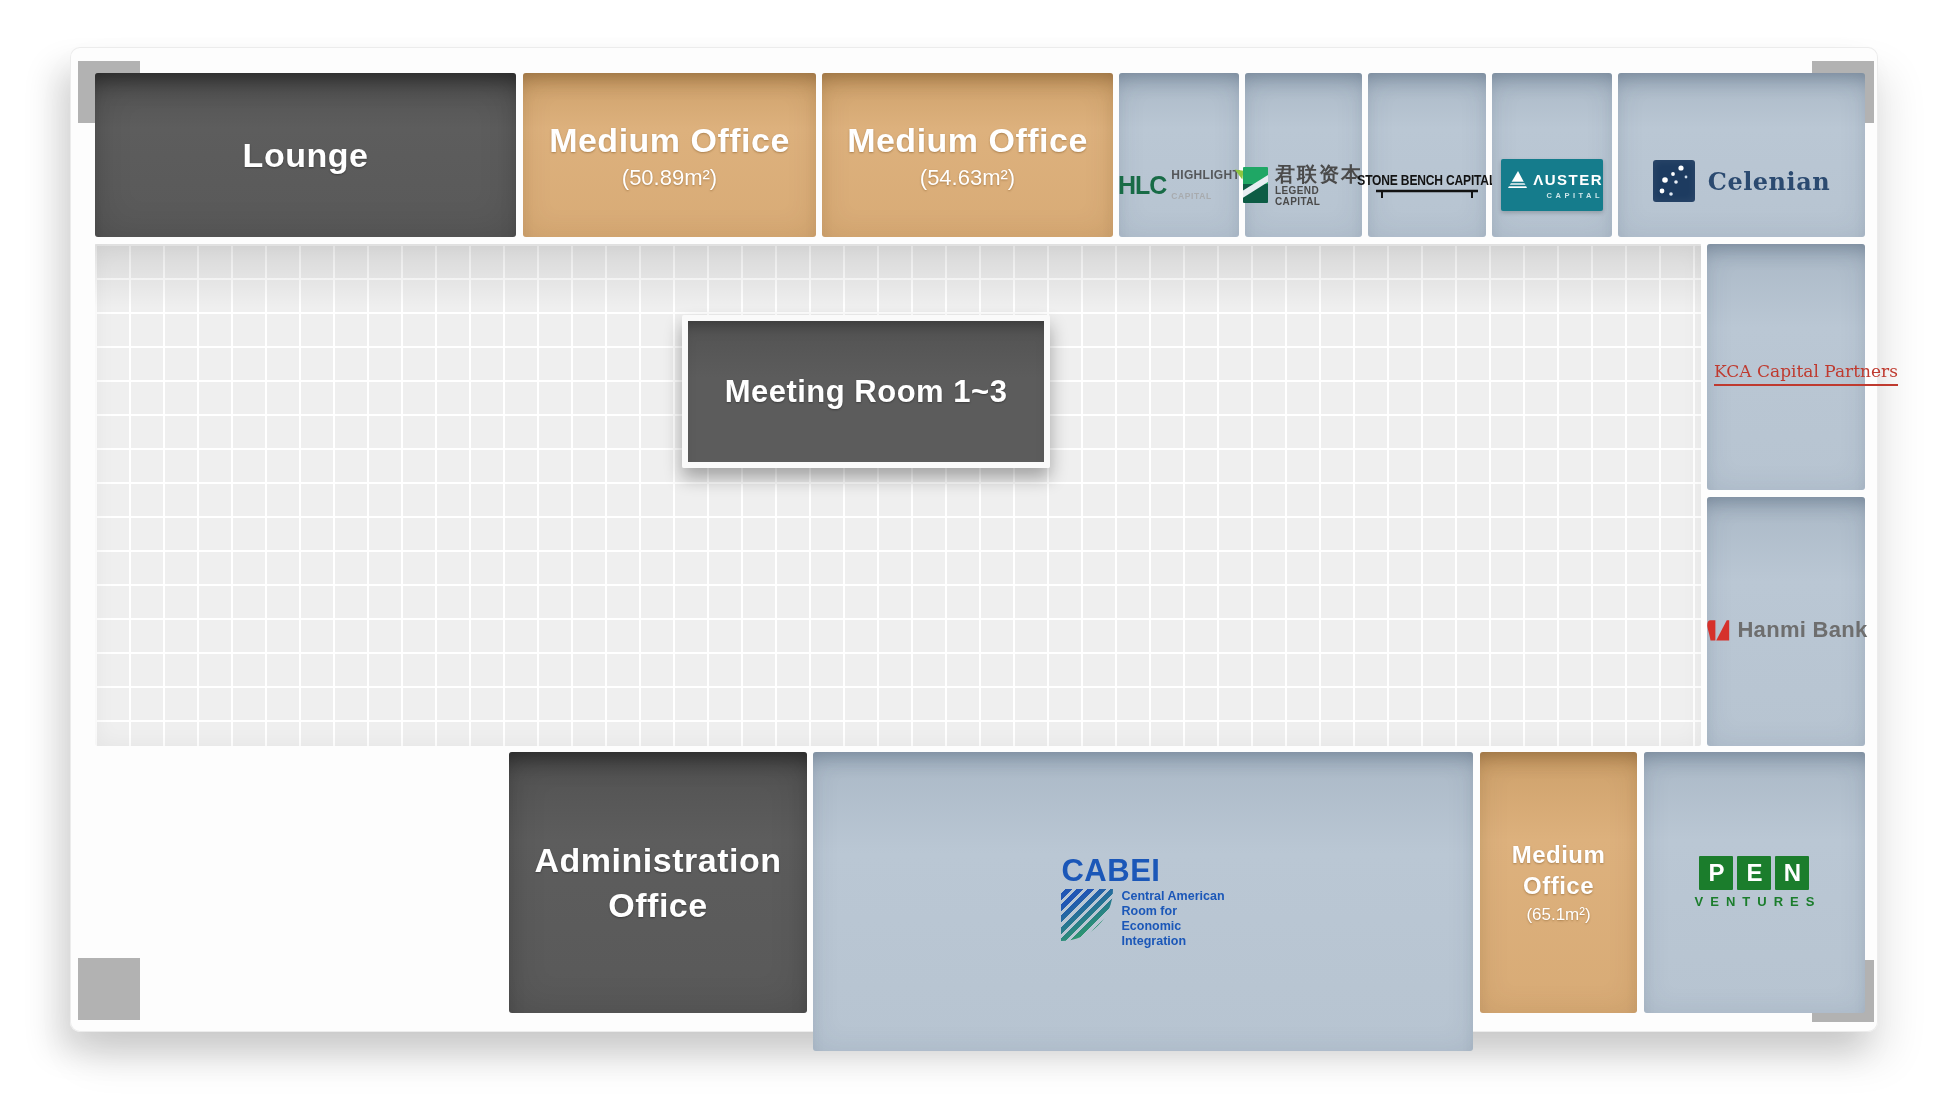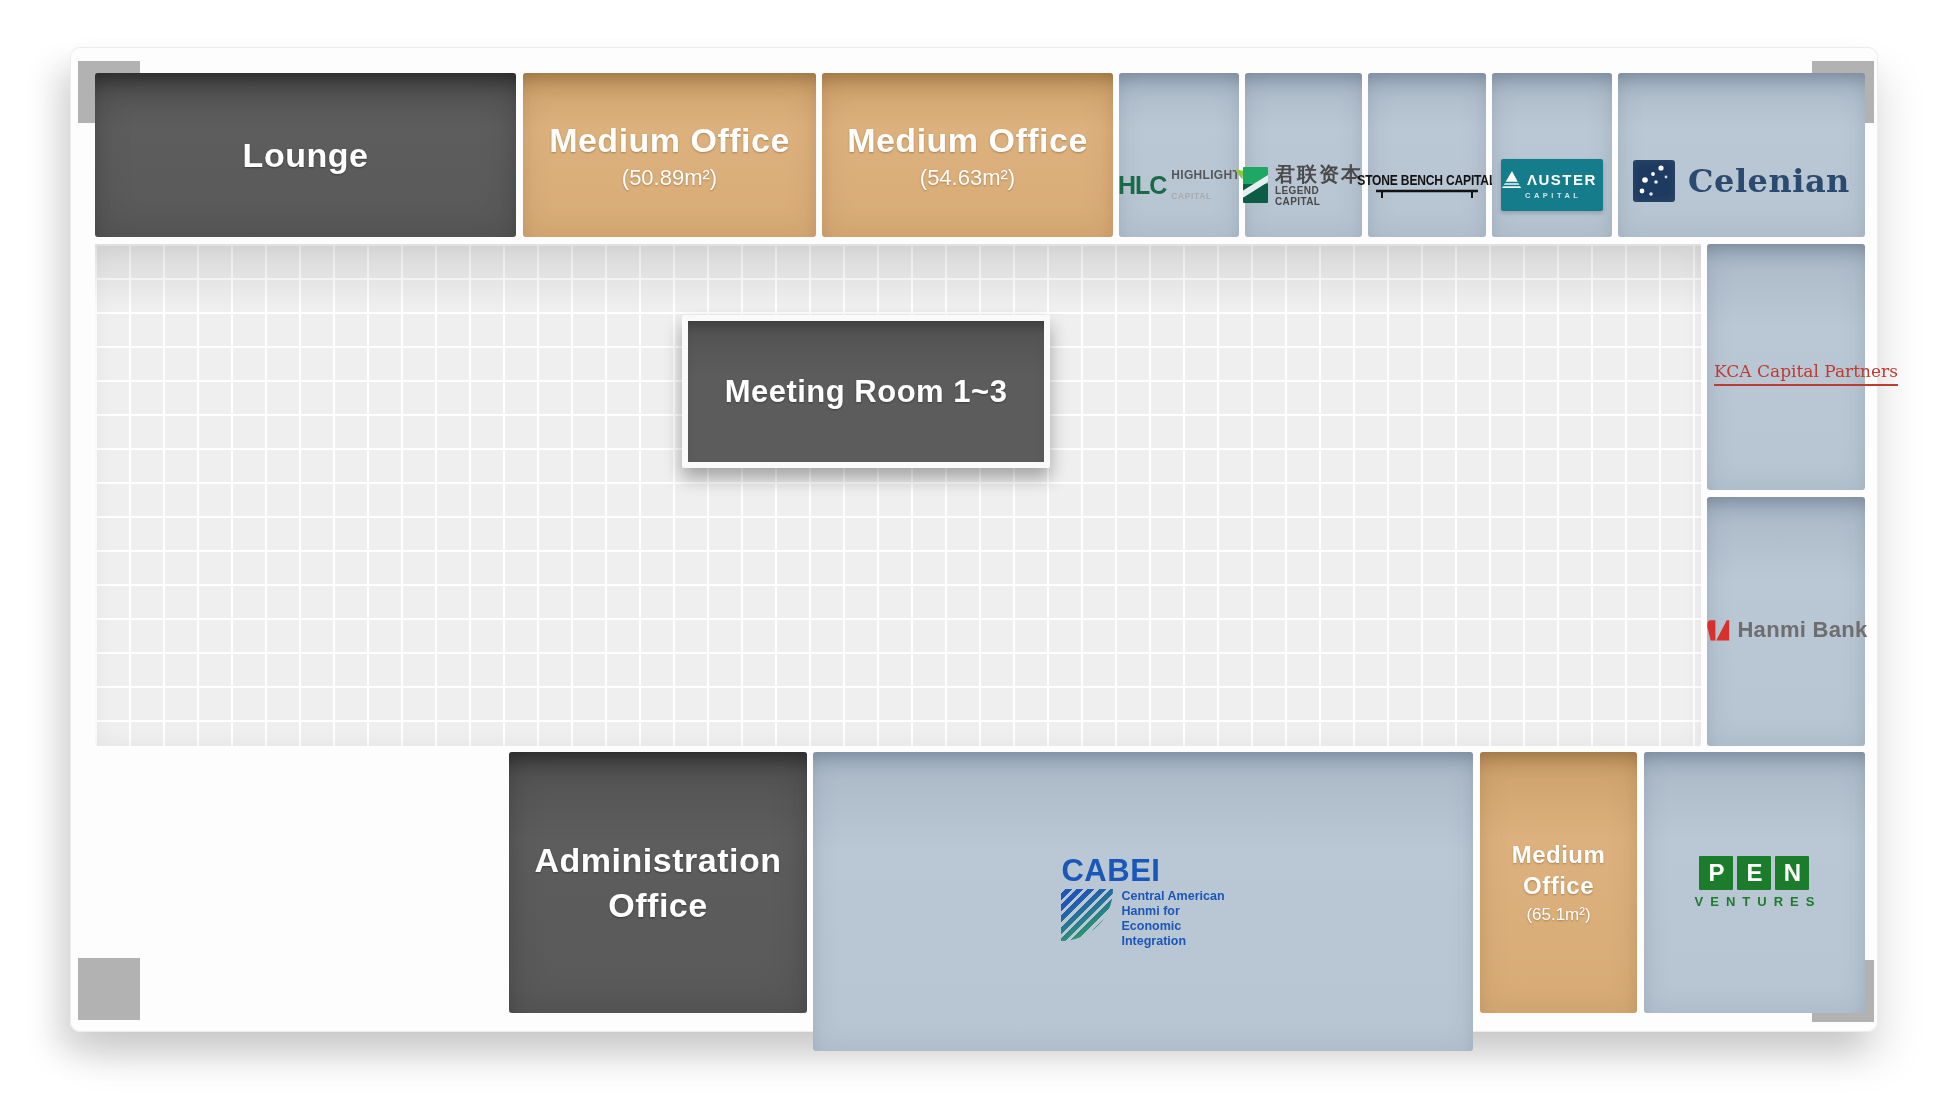--- a/index.html
+++ b/index.html
@@ -94,31 +94,31 @@
   .legend-en{font-size:10px;font-weight:800;color:#4a4a4a;letter-spacing:.4px;}
 
   
   .logo-stone{display:flex;flex-direction:column;align-items:center;}
   .stone-name{font-size:14px;font-weight:900;color:#121212;letter-spacing:-.2px;
     transform:scaleX(.86);white-space:nowrap;}
   .bench-icon{margin-top:1px;}
 
   
   .logo-auster{width:102px;height:52px;background:#157c8c;border-radius:2px;
-    display:flex;flex-direction:column;align-items:flex-start;justify-content:center;
+    display:flex;flex-direction:column;align-items:flex-end;justify-content:center;
     box-shadow:0 2px 4px rgba(0,0,0,.2);}
   .auster-row{display:flex;align-items:center;gap:5px;}
   .auster-name{font-size:15px;font-weight:800;color:#fff;letter-spacing:1.5px;}
   .auster-div{font-size:7.5px;font-weight:600;color:#cfe6ea;letter-spacing:3.5px;margin:2px 0 0 24px;}
 
   
   .logo-celenian{display:flex;align-items:center;gap:13px;transform:translateY(26px);}
   .cel-mark{width:42px;height:42px;background:#1d3b60;border-radius:3px;display:block;
     box-shadow:inset 0 0 10px rgba(255,255,255,.08);}
-  .cel-name{font-family:"DejaVu Serif","Liberation Serif",serif;font-size:32px;font-weight:700;
+  .cel-name{font-family:"DejaVu Serif","Liberation Serif",serif;font-size:24px;font-weight:700;
     color:#2b4a70;letter-spacing:.5px;}
 
   
   .kca-name{font-family:"DejaVu Serif","Liberation Serif",serif;font-size:17px;color:#bf3a2f;
     border-bottom:2px solid #bf3a2f;padding-bottom:3px;white-space:nowrap;transform:translateY(6px);}
 
   
   .logo-hanmi{display:flex;align-items:center;gap:7px;transform:translateY(8px);}
   .hanmi-name{font-size:22px;font-weight:600;color:#6e6e6e;letter-spacing:.3px;white-space:nowrap;}
 
@@ -257,21 +257,21 @@
     <div class="room-label">Administration Office</div>
   </div>
 
   <div class="cell tenant" style="left:743px;top:705px;width:660px;height:299px;">
     <div class="logo-cabei">
       <span class="cabei-abbr">CABEI</span>
       <span class="cabei-row">
         <i class="cabei-fan"></i>
         <span class="cabei-lines">
           <span>Central American</span>
-          <span>Hanmi for</span>
+          <span>Room for</span>
           <span>Economic</span>
           <span>Integration</span>
         </span>
       </span>
     </div>
   </div>
 
   <div class="cell room-tan" style="left:1410px;top:705px;width:157px;height:261px;">
     <div class="room-label small">
       <span>Medium Office</span>

